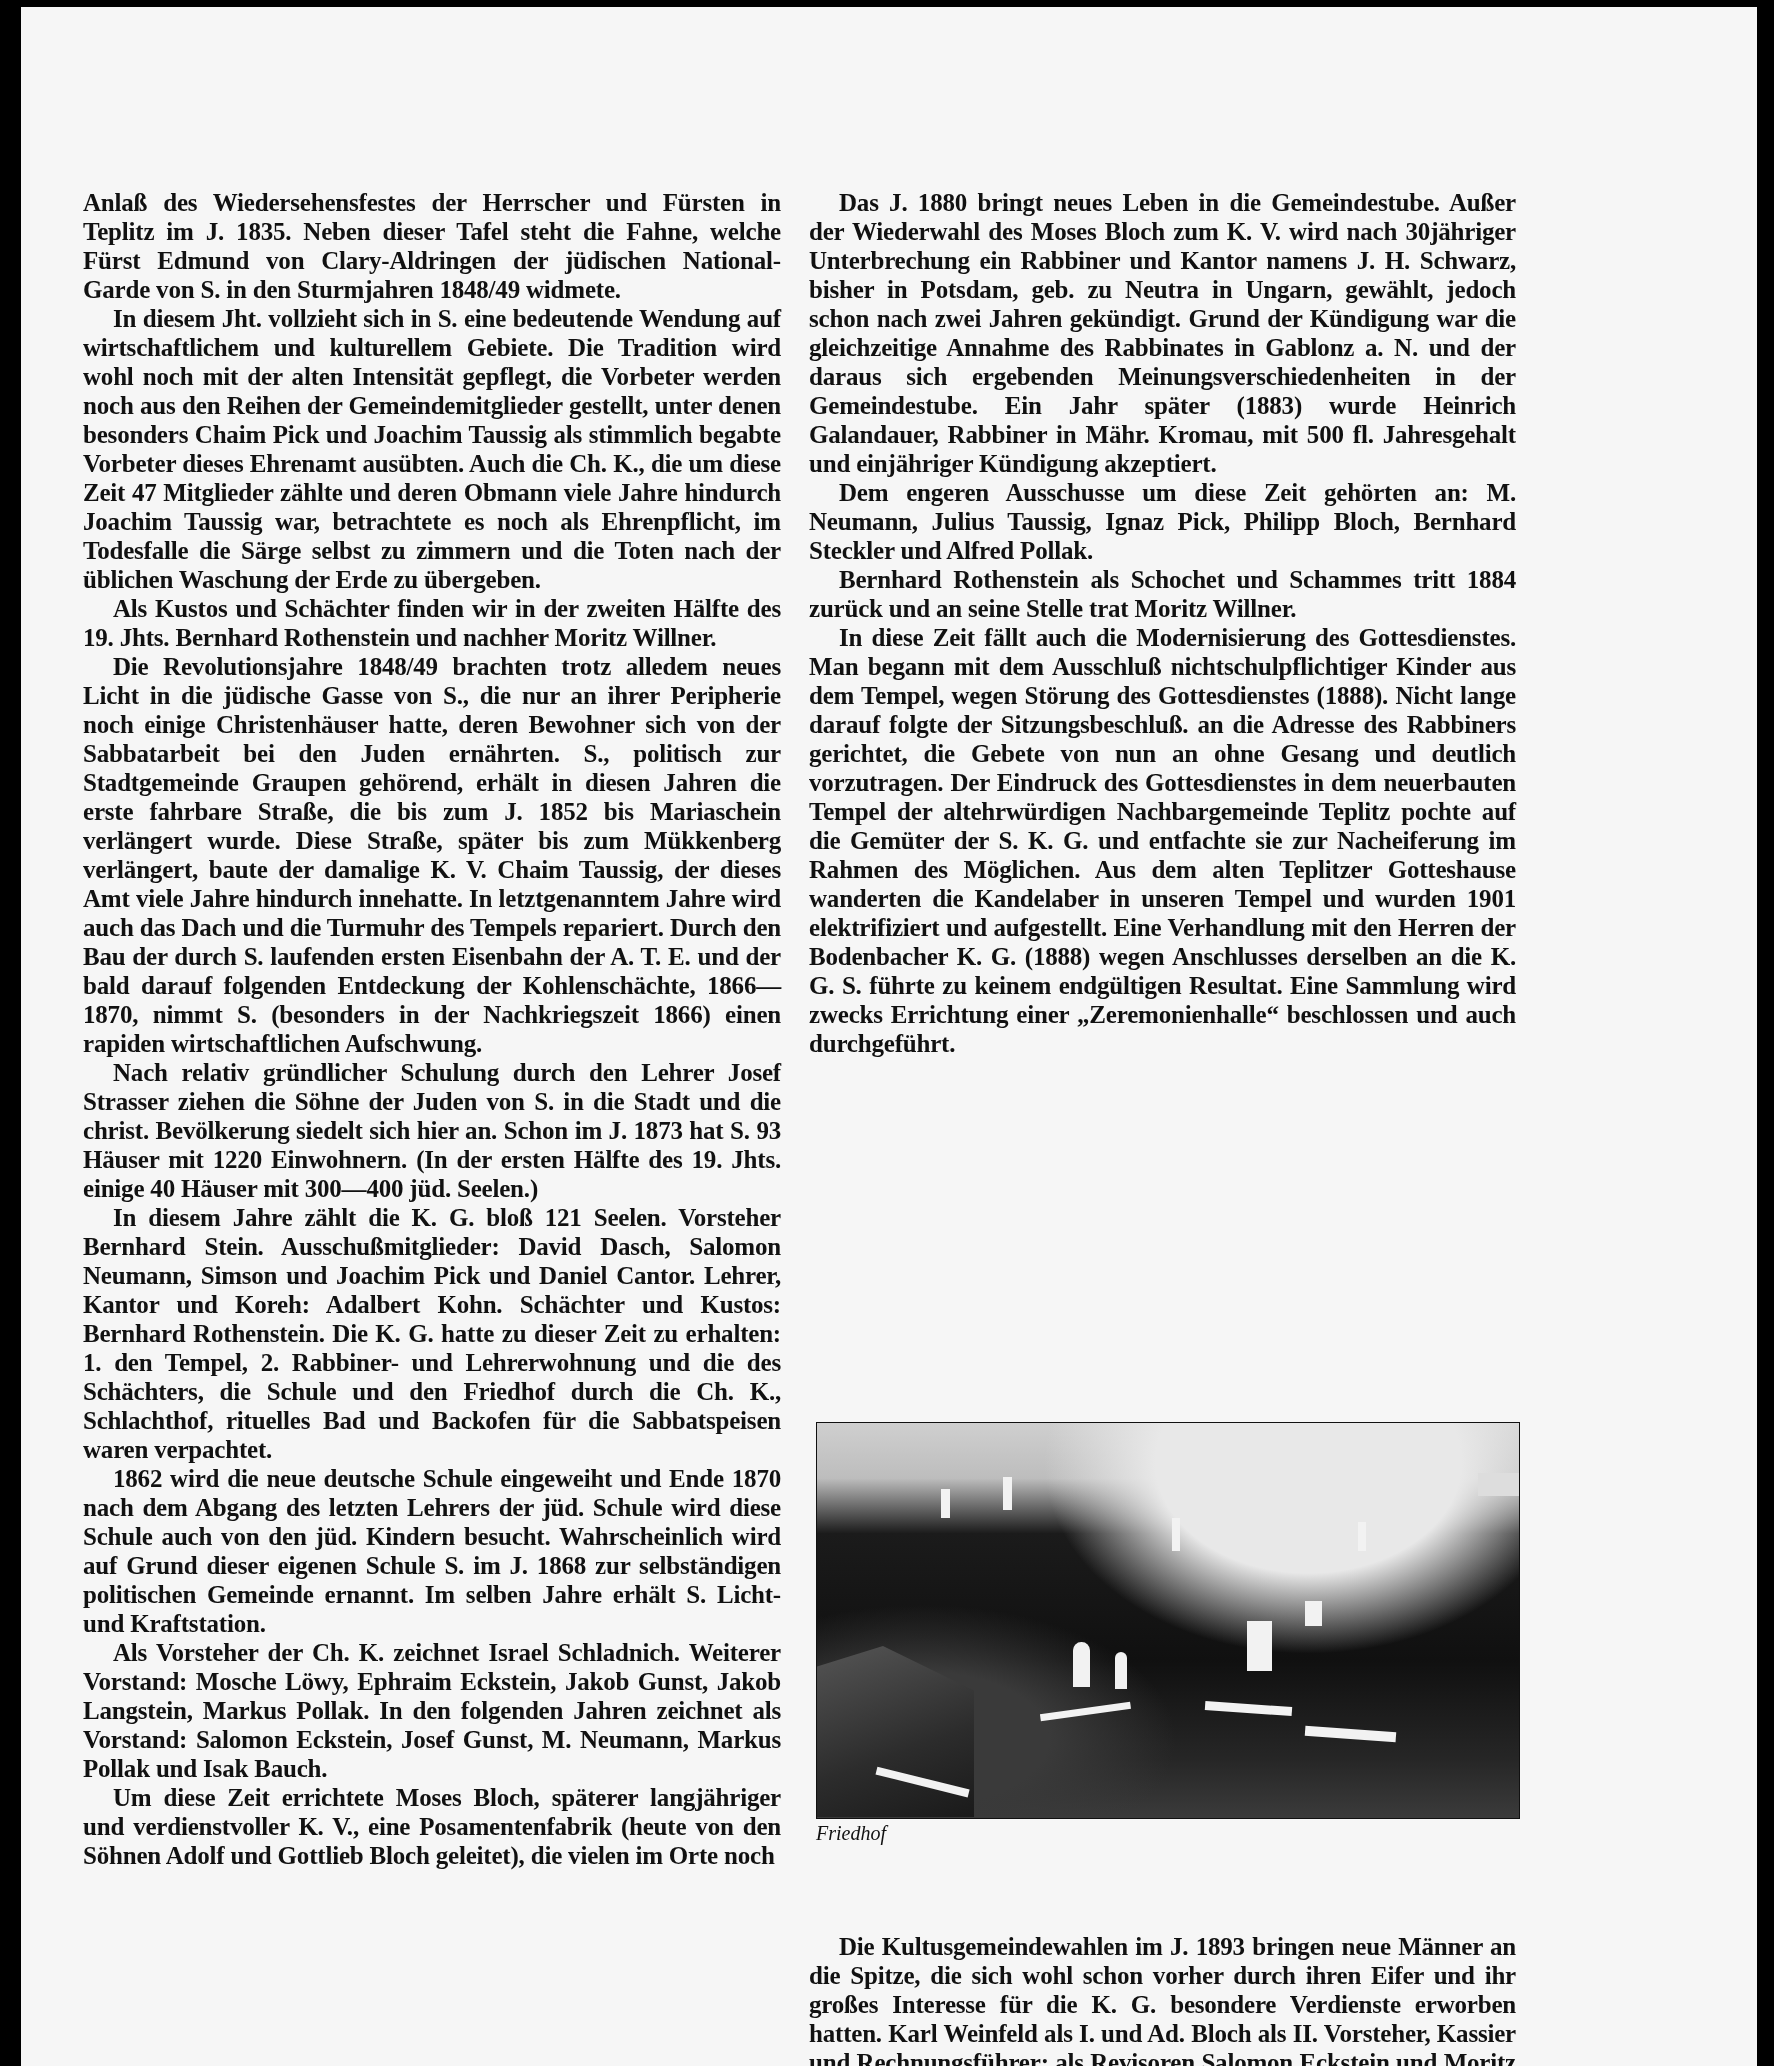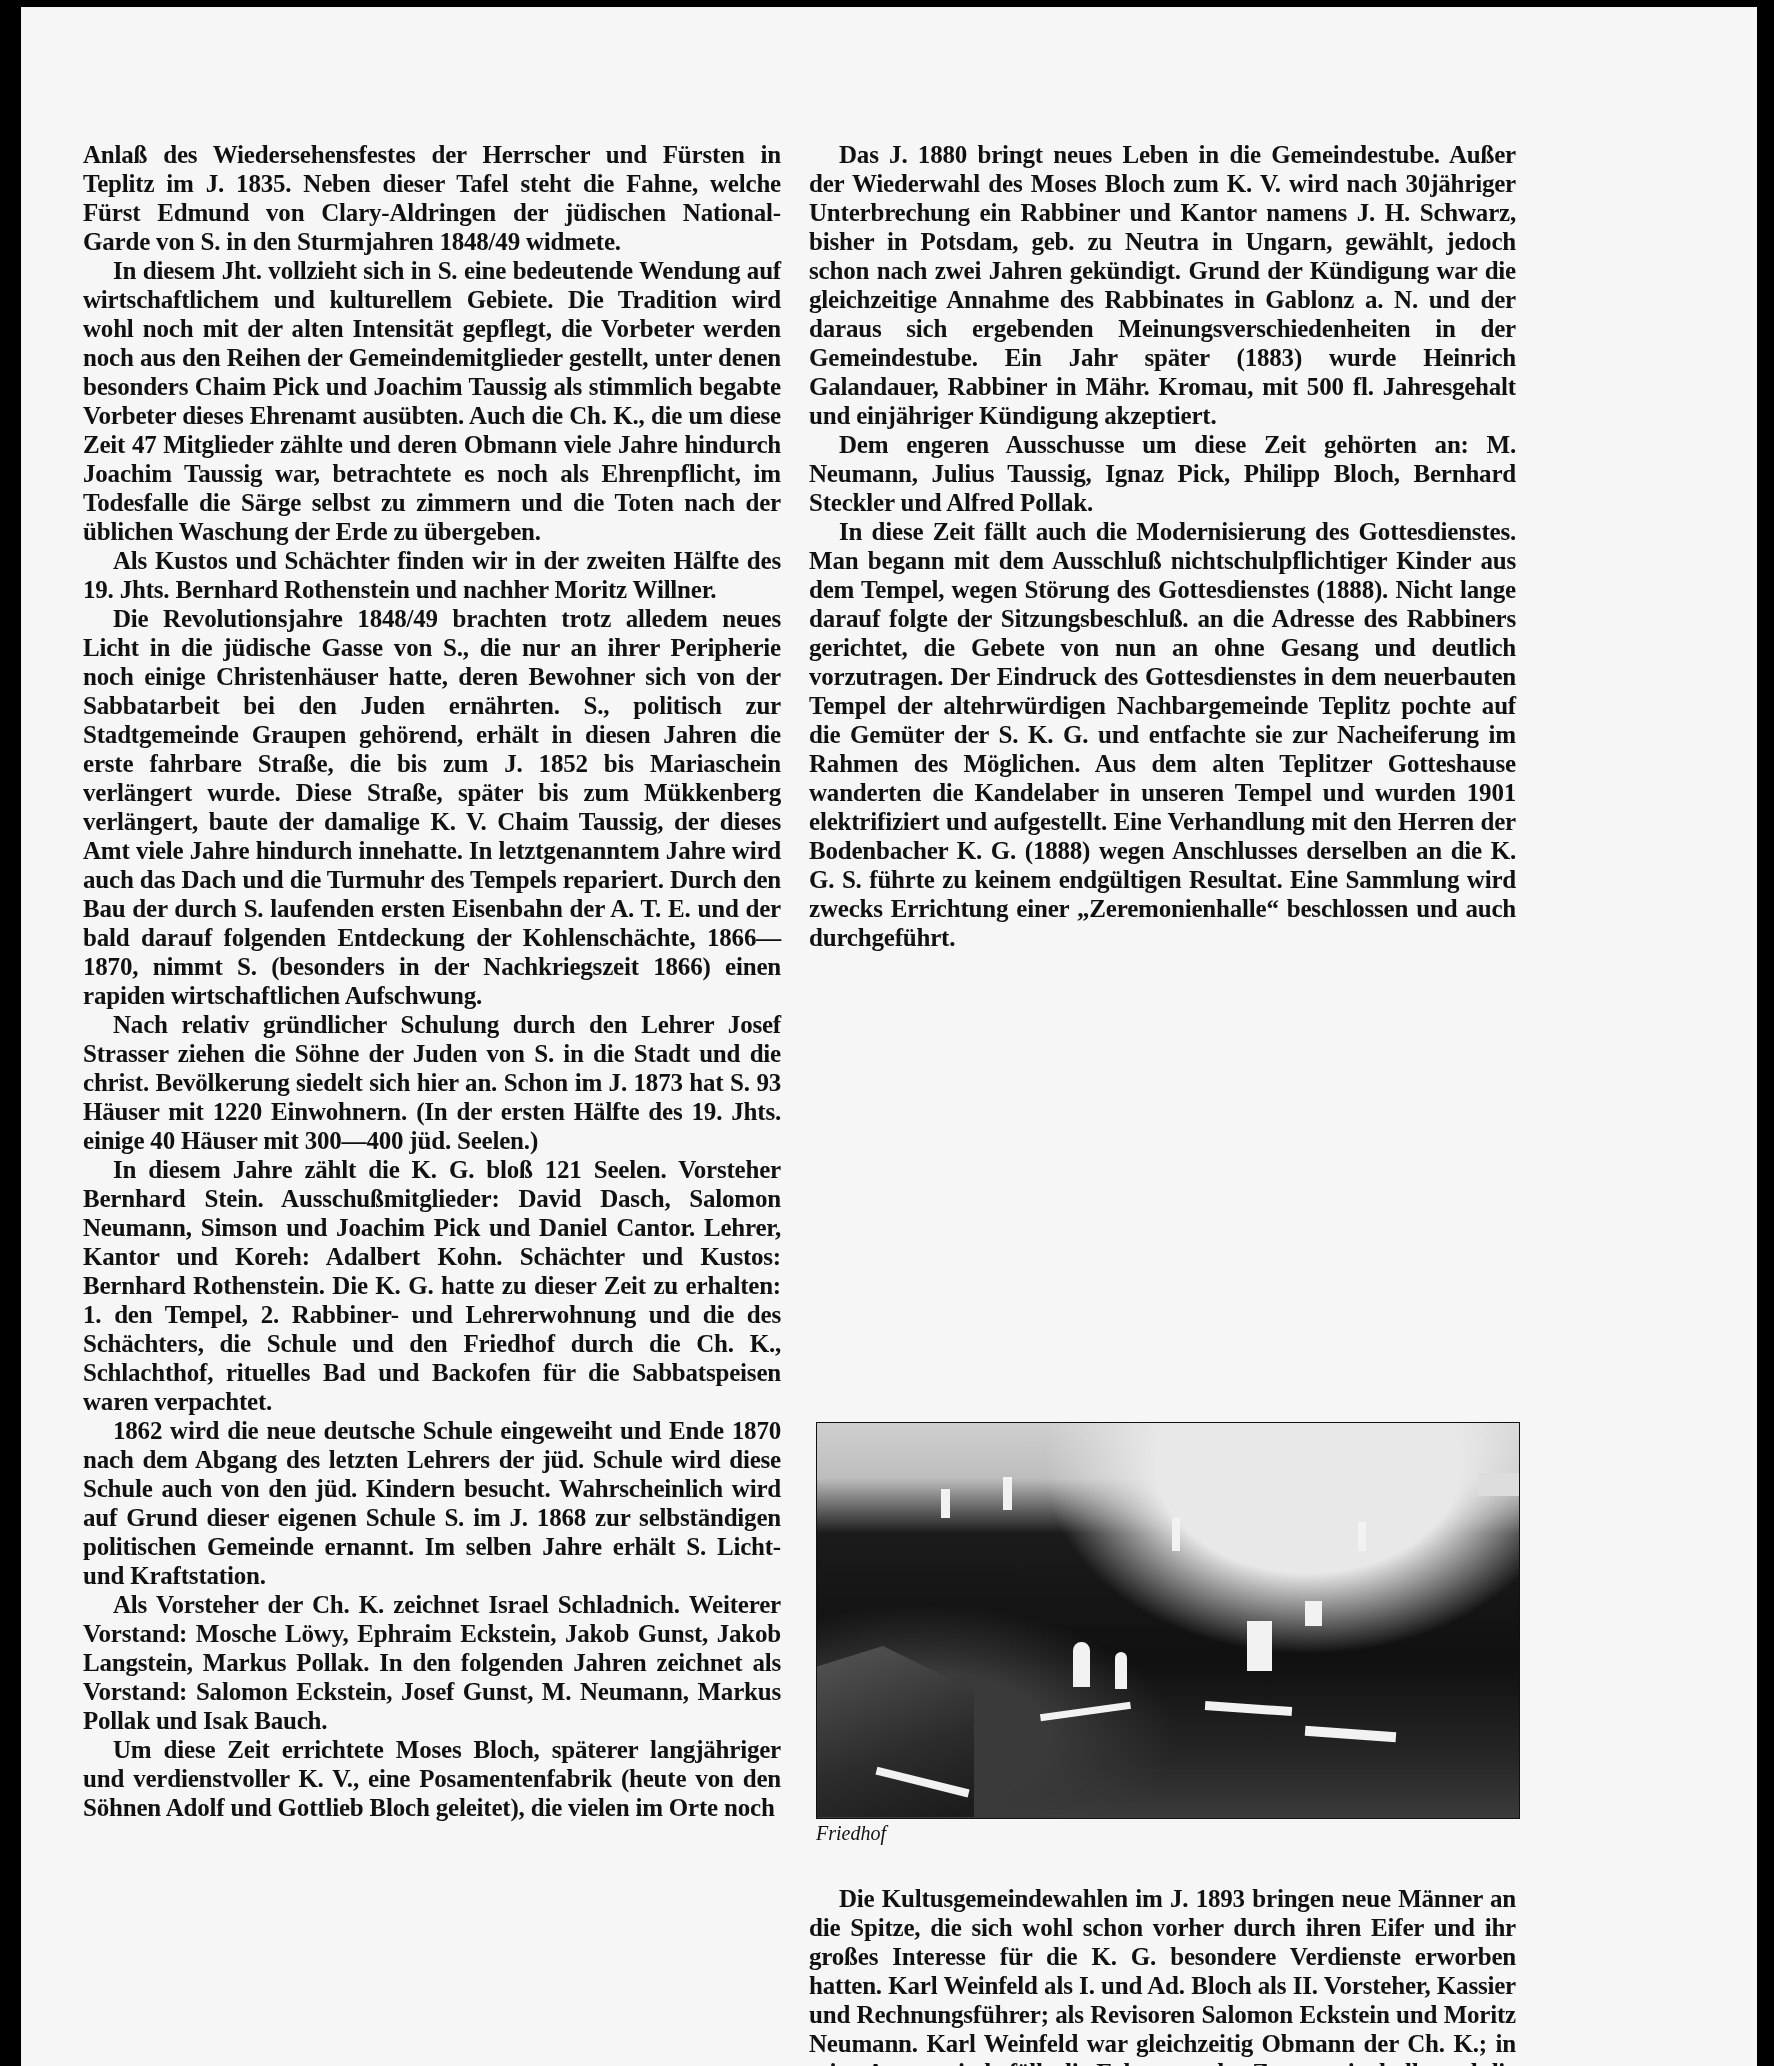--- a/index.html
+++ b/index.html
@@ -13,20 +13,21 @@
     background: #f6f6f6;
   }
   .left-rule {
     position: absolute; left: 15px; top: 8.3px; width: 9px; height: 2364px; background: #000;
   }
   .col {
     position: absolute; color: #111;
     font-weight: bold; font-size: 25px; line-height: 29px;
     text-align: justify; letter-spacing: -0.2px;
     transform-origin: top left;
+    margin-top: 48px;
   }
   .col p { margin: 0; text-indent: 30px; }
   .col p.noindent { text-indent: 0; }
   #col-left  { left: 83px; top: 140px; width: 698px; }
   #col-right { left: 809px; top: 140px; width: 707px; }
   #col-right-2 { left: 809px; top: 1884px; width: 707px; }
   .photo {
     position: absolute; left: 816px; top: 1422px; width: 702px; height: 395px;
     background:
       radial-gradient(ellipse at 70% 10%, #e8e8e8 0 22%, transparent 38%),
@@ -61,20 +62,21 @@
   <p>Nach relativ gründlicher Schulung durch den Lehrer Josef Strasser ziehen die Söhne der Juden von S. in die Stadt und die christ. Bevölkerung siedelt sich hier an. Schon im J. 1873 hat S. 93 Häuser mit 1220 Einwohnern. (In der ersten Hälfte des 19. Jhts. einige 40 Häuser mit 300—400 jüd. Seelen.)</p>
   <p>In diesem Jahre zählt die K. G. bloß 121 Seelen. Vorsteher Bernhard Stein. Ausschußmitglieder: David Dasch, Salomon Neumann, Simson und Joachim Pick und Daniel Cantor. Lehrer, Kantor und Koreh: Adalbert Kohn. Schächter und Kustos: Bernhard Rothenstein. Die K. G. hatte zu dieser Zeit zu erhalten: 1. den Tempel, 2. Rabbiner- und Lehrerwohnung und die des Schächters, die Schule und den Friedhof durch die Ch. K., Schlachthof, rituelles Bad und Backofen für die Sabbatspeisen waren verpachtet.</p>
   <p>1862 wird die neue deutsche Schule eingeweiht und Ende 1870 nach dem Abgang des letzten Lehrers der jüd. Schule wird diese Schule auch von den jüd. Kindern besucht. Wahrscheinlich wird auf Grund dieser eigenen Schule S. im J. 1868 zur selbständigen politischen Gemeinde ernannt. Im selben Jahre erhält S. Licht- und Kraftstation.</p>
   <p>Als Vorsteher der Ch. K. zeichnet Israel Schladnich. Weiterer Vorstand: Mosche Löwy, Ephraim Eckstein, Jakob Gunst, Jakob Langstein, Markus Pollak. In den folgenden Jahren zeichnet als Vorstand: Salomon Eckstein, Josef Gunst, M. Neumann, Markus Pollak und Isak Bauch.</p>
   <p>Um diese Zeit errichtete Moses Bloch, späterer langjähriger und verdienstvoller K. V., eine Posamentenfabrik (heute von den Söhnen Adolf und Gottlieb Bloch geleitet), die vielen im Orte noch</p>
 </div>
 
 <div class="col" id="col-right">
   <p>Das J. 1880 bringt neues Leben in die Gemeindestube. Außer der Wiederwahl des Moses Bloch zum K. V. wird nach 30jähriger Unterbrechung ein Rabbiner und Kantor namens J. H. Schwarz, bisher in Potsdam, geb. zu Neutra in Ungarn, gewählt, jedoch schon nach zwei Jahren gekündigt. Grund der Kündigung war die gleichzeitige Annahme des Rabbinates in Gablonz a. N. und der daraus sich ergebenden Meinungsverschiedenheiten in der Gemeindestube. Ein Jahr später (1883) wurde Heinrich Galandauer, Rabbiner in Mähr. Kromau, mit 500 fl. Jahresgehalt und einjähriger Kündigung akzeptiert.</p>
   <p>Dem engeren Ausschusse um diese Zeit gehörten an: M. Neumann, Julius Taussig, Ignaz Pick, Philipp Bloch, Bernhard Steckler und Alfred Pollak.</p>
+  <p>Bernhard Rothenstein als Schochet und Schammes tritt 1884 zurück und an seine Stelle trat Moritz Willner.</p>
   <p>In diese Zeit fällt auch die Modernisierung des Gottesdienstes. Man begann mit dem Ausschluß nichtschulpflichtiger Kinder aus dem Tempel, wegen Störung des Gottesdienstes (1888). Nicht lange darauf folgte der Sitzungsbeschluß. an die Adresse des Rabbiners gerichtet, die Gebete von nun an ohne Gesang und deutlich vorzutragen. Der Eindruck des Gottesdienstes in dem neuerbauten Tempel der altehrwürdigen Nachbargemeinde Teplitz pochte auf die Gemüter der S. K. G. und entfachte sie zur Nacheiferung im Rahmen des Möglichen. Aus dem alten Teplitzer Gotteshause wanderten die Kandelaber in unseren Tempel und wurden 1901 elektrifiziert und aufgestellt. Eine Verhandlung mit den Herren der Bodenbacher K. G. (1888) wegen Anschlusses derselben an die K. G. S. führte zu keinem endgültigen Resultat. Eine Sammlung wird zwecks Errichtung einer „Zeremonienhalle“ beschlossen und auch durchgeführt.</p>
 </div>
 
 <div class="photo">
   <div class="house"></div>
   <div class="stone" style="left:256px;top:219px;width:16.5px;height:45px;border-radius:8.3px 8.3px 0 0"></div>
   <div class="stone" style="left:298px;top:229px;width:12.4px;height:37px;border-radius:6.2px 6.2px 0 0"></div>
   <div class="stone" style="left:430px;top:198px;width:25px;height:50px"></div>
   <div class="stone" style="left:488px;top:178px;width:16.5px;height:25px"></div>
   <div class="stone" style="left:124px;top:66px;width:9px;height:29px"></div>

